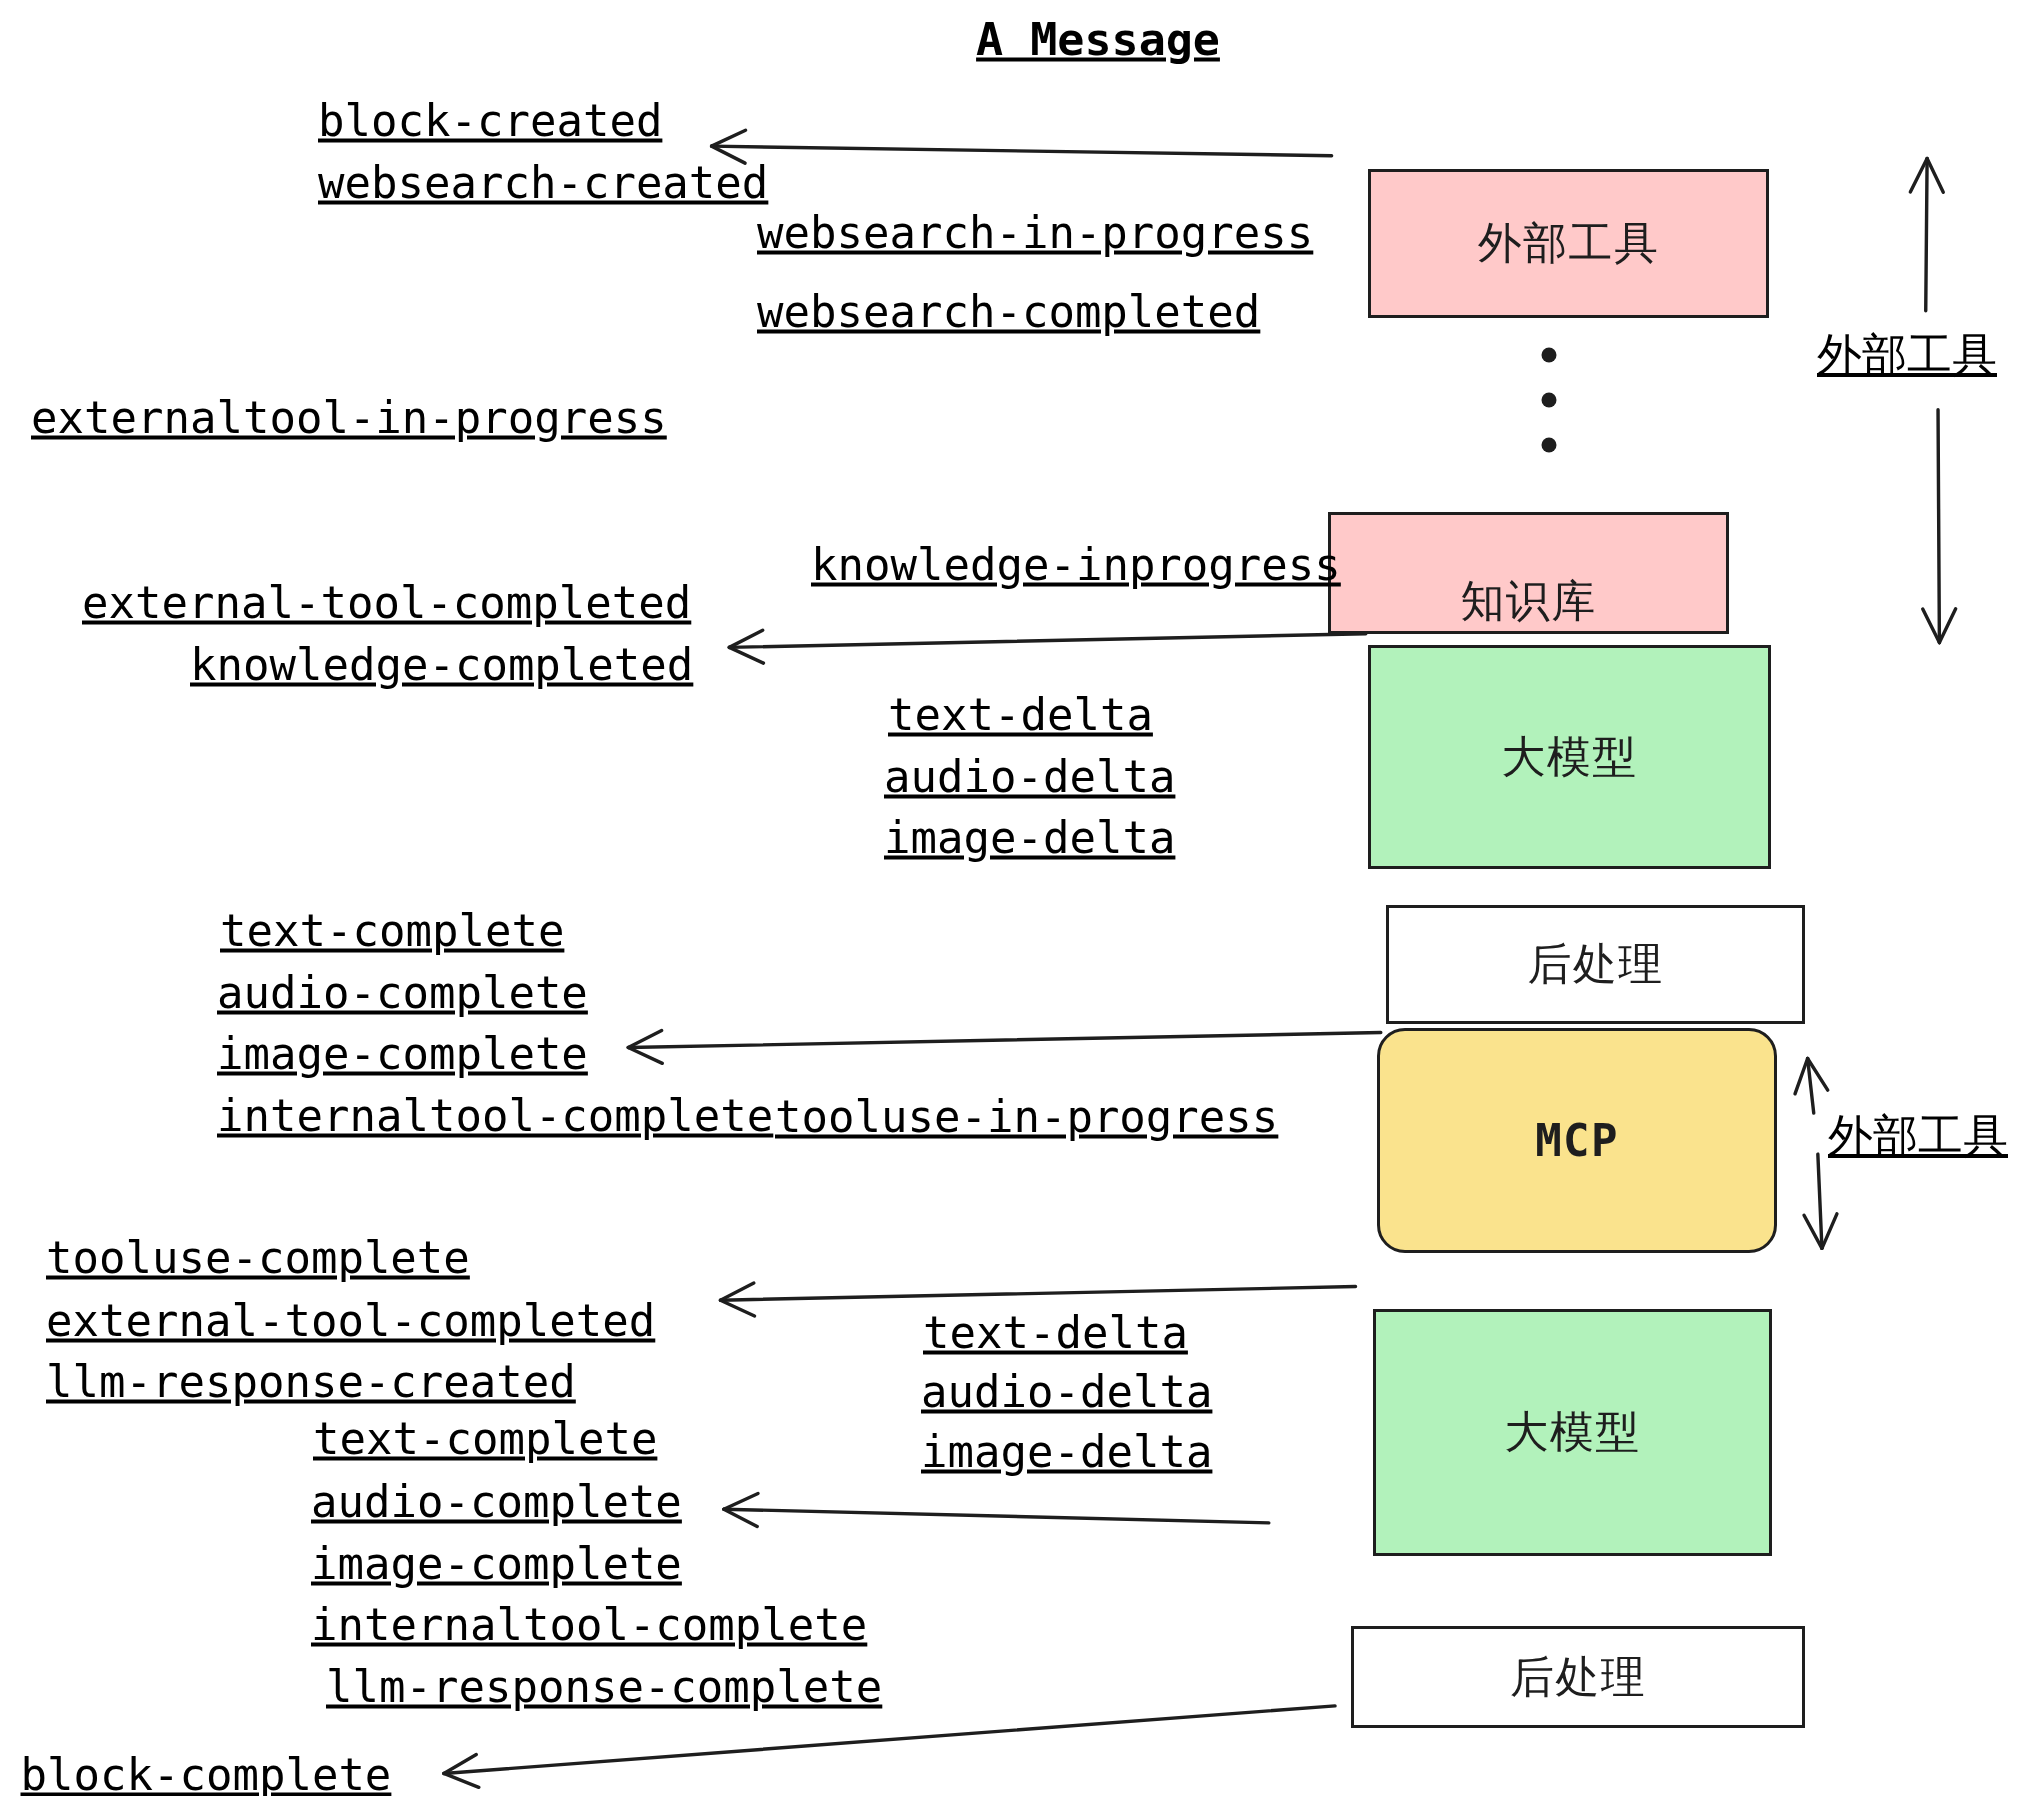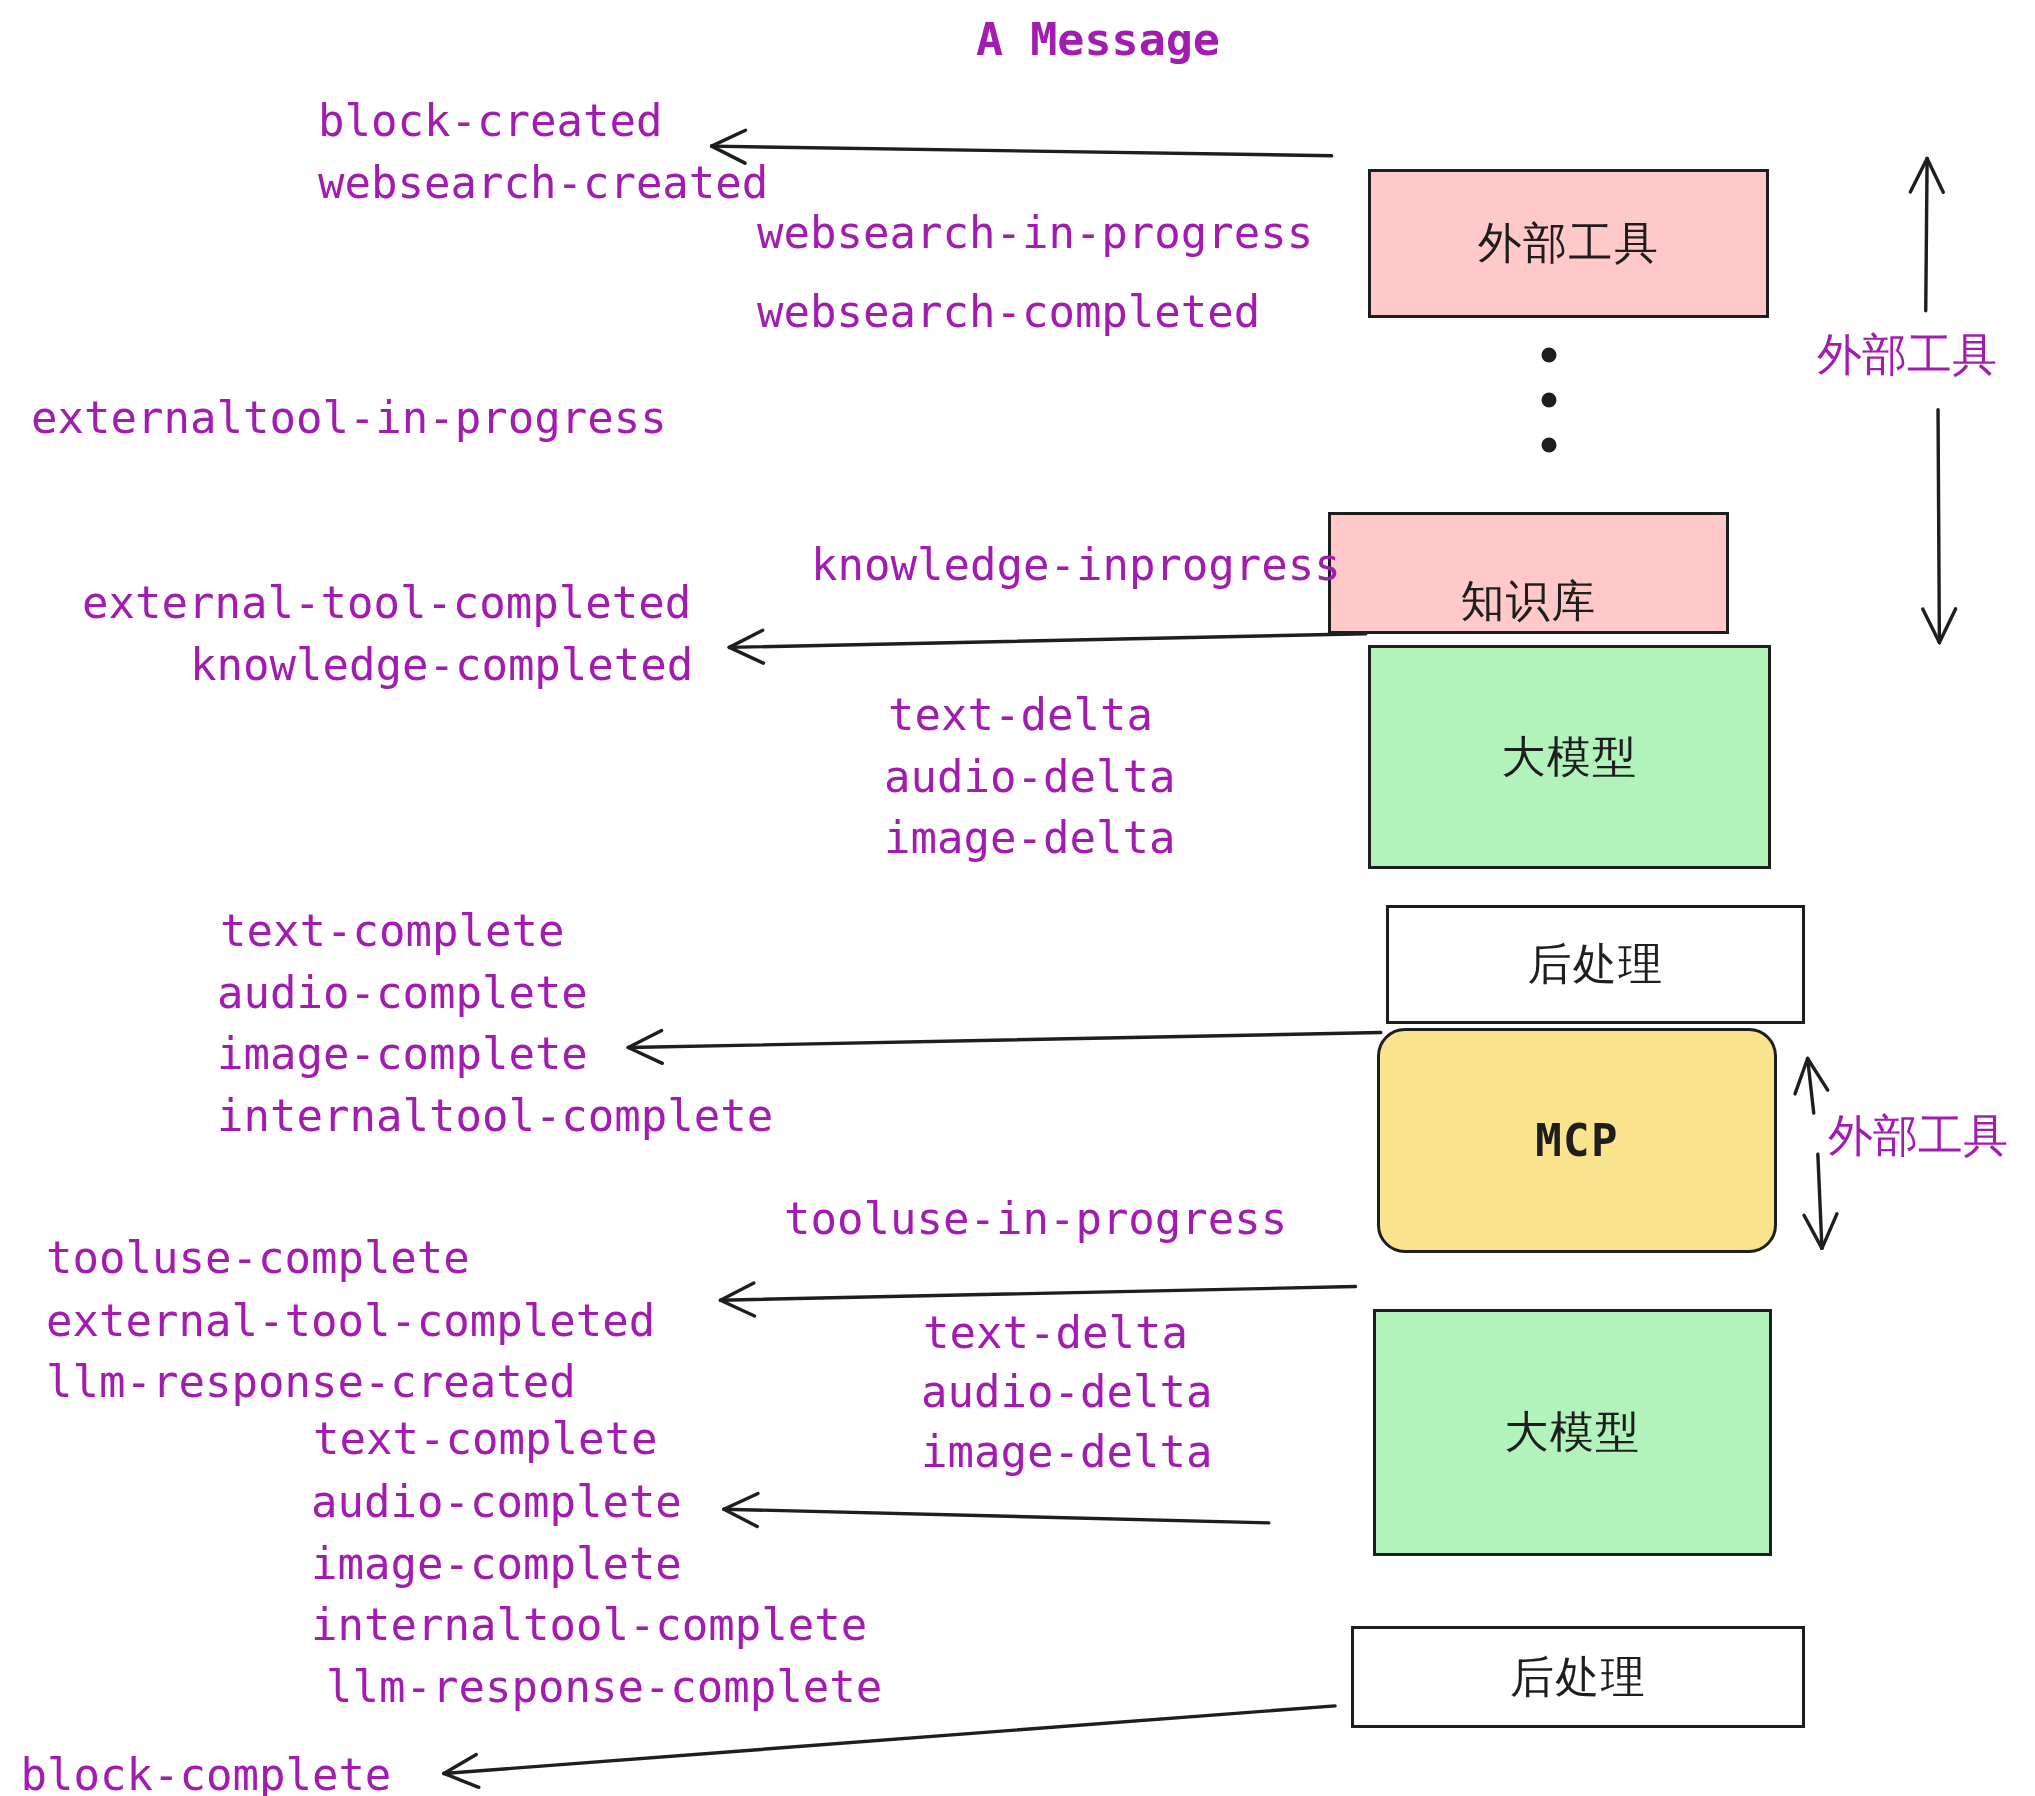--- a/index.html
+++ b/index.html
@@ -34,25 +34,26 @@
   .box-label.cjk, .label.cjk {
     font-family: "Liberation Sans", "DejaVu Sans", sans-serif;
     font-weight: 500;
   }
   .box-label.mono {
     font-family: "DejaVu Sans Mono", "Liberation Mono", monospace;
     font-weight: 600;
   }
   .label {
     position: absolute;
-    color: #a21caf;
+    color: #000000;
     font-size: 44px;
     white-space: nowrap;
     transform: translateY(-50%);
     font-weight: 500;
+    text-decoration: underline;
   }
   .label.center { transform: translate(-50%, -50%); }
   .label.bold { font-weight: 700; }
   .dot {
     position: absolute;
     background: #1e1e1e;
     border-radius: 50%;
     transform: translate(-50%, -50%);
   }
 </style>
@@ -123,21 +124,21 @@
     <div class="label" style="left: 775px; top: 564px; margin-left: 36px;">knowledge-inprogress</div>
     <div class="label" style="left: 82px; top: 602px;">external-tool-completed</div>
     <div class="label" style="left: 190px; top: 664px;">knowledge-completed</div>
     <div class="label" style="left: 888px; top: 714px;">text-delta</div>
     <div class="label" style="left: 884px; top: 776px;">audio-delta</div>
     <div class="label" style="left: 884px; top: 837px;">image-delta</div>
     <div class="label" style="left: 220px; top: 930px;">text-complete</div>
     <div class="label" style="left: 217px; top: 992px;">audio-complete</div>
     <div class="label" style="left: 217px; top: 1053px;">image-complete</div>
     <div class="label" style="left: 217px; top: 1115px;">internaltool-complete</div>
-    <div class="label" style="left: 775px; top: 1218px; margin-left: 9px;">tooluse-in-progress</div>
+    <div class="label" style="left: 775px; top: 1116px;">tooluse-in-progress</div>
     <div class="label" style="left: 46px; top: 1257px;">tooluse-complete</div>
     <div class="label" style="left: 46px; top: 1320px;">external-tool-completed</div>
     <div class="label" style="left: 46px; top: 1381px;">llm-response-created</div>
     <div class="label" style="left: 313px; top: 1438px;">text-complete</div>
     <div class="label" style="left: 923px; top: 1332px;">text-delta</div>
     <div class="label" style="left: 921px; top: 1391px;">audio-delta</div>
     <div class="label" style="left: 921px; top: 1451px;">image-delta</div>
     <div class="label" style="left: 311px; top: 1501px;">audio-complete</div>
     <div class="label" style="left: 311px; top: 1563px;">image-complete</div>
     <div class="label" style="left: 311px; top: 1624px;">internaltool-complete</div>

